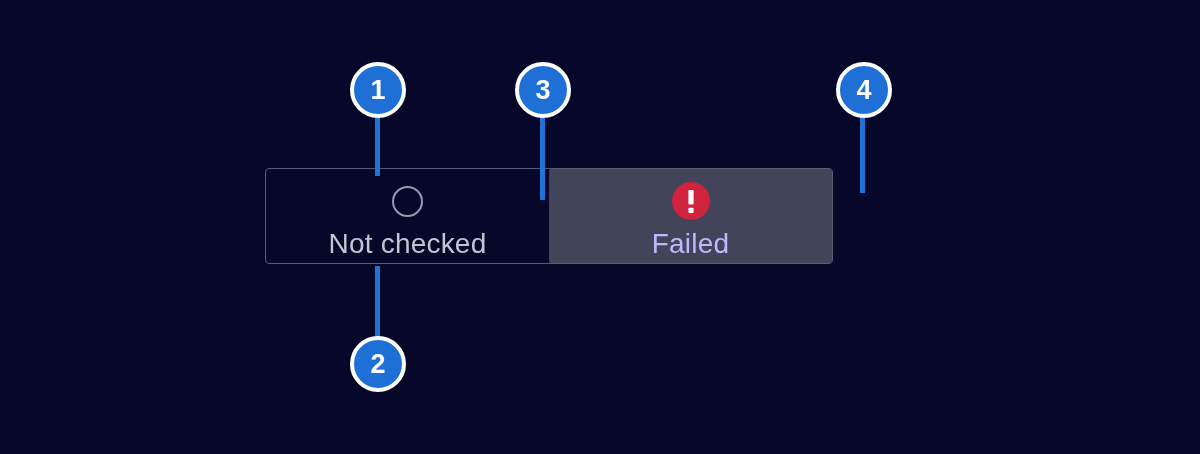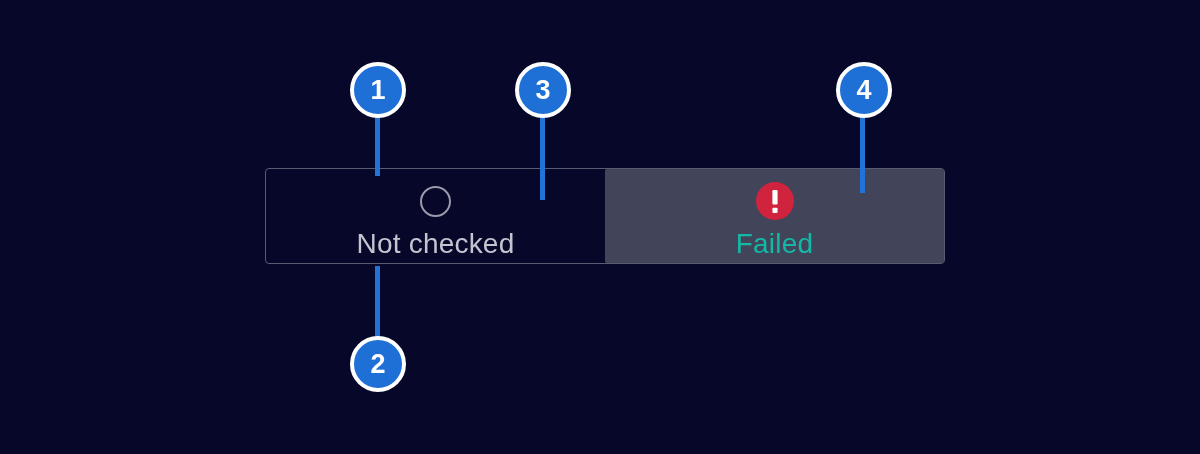--- a/index.html
+++ b/index.html
@@ -13,21 +13,21 @@
     height: 454px;
     background: #070729;
     overflow: hidden;
   }
 
   
   .status-box {
     position: absolute;
     left: 265px;
     top: 168px;
-    width: 680px;
+    width: 568px;
     height: 96px;
     box-sizing: border-box;
     border: 1.5px solid #5a5a72;
     border-radius: 4px;
     display: flex;
     align-items: stretch;
     justify-content: center;
   }
   .segment {
     flex: 1 1 0;
@@ -49,21 +49,21 @@
     justify-content: center;
   }
   .seg-label {
     margin-top: 7px;
     font-size: 28px;
     line-height: 32px;
     color: #c4c4d1;
     letter-spacing: 0.2px;
     white-space: nowrap;
   }
-  .segment.selected .seg-label { color: #14b8a6; }
+  .segment.selected .seg-label { color: #c4b5fd; }
 
   .icon-circle-outline {
     width: 31px;
     height: 31px;
     border: 2.5px solid #9a9aab;
     border-radius: 50%;
     box-sizing: border-box;
     display: block;
   }
 

